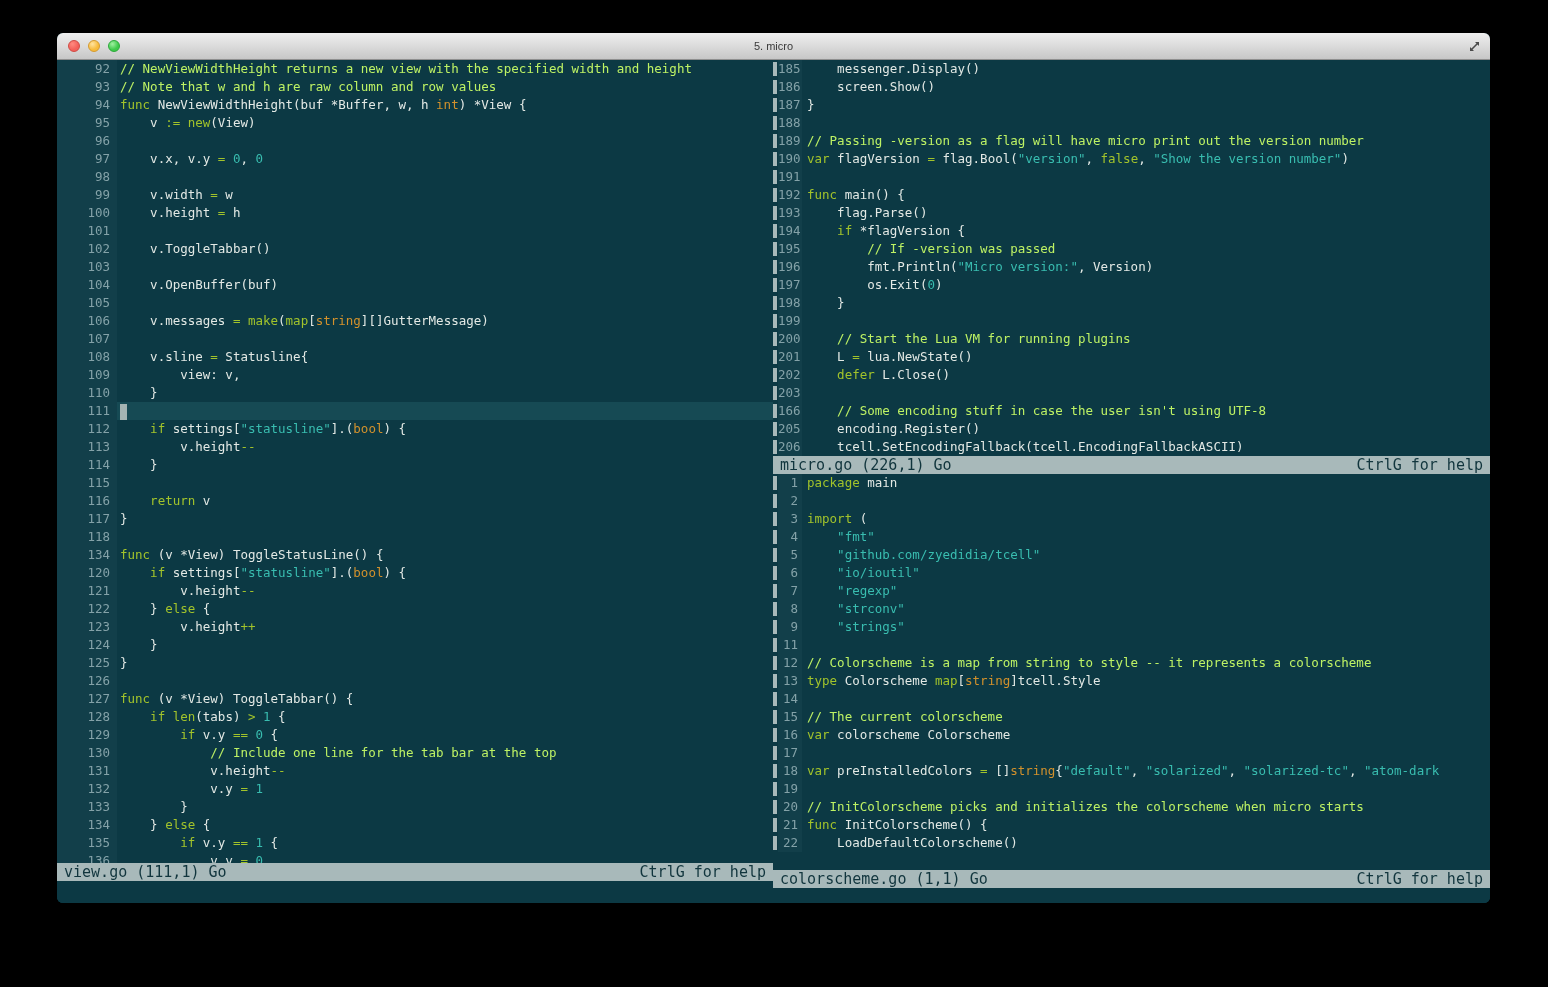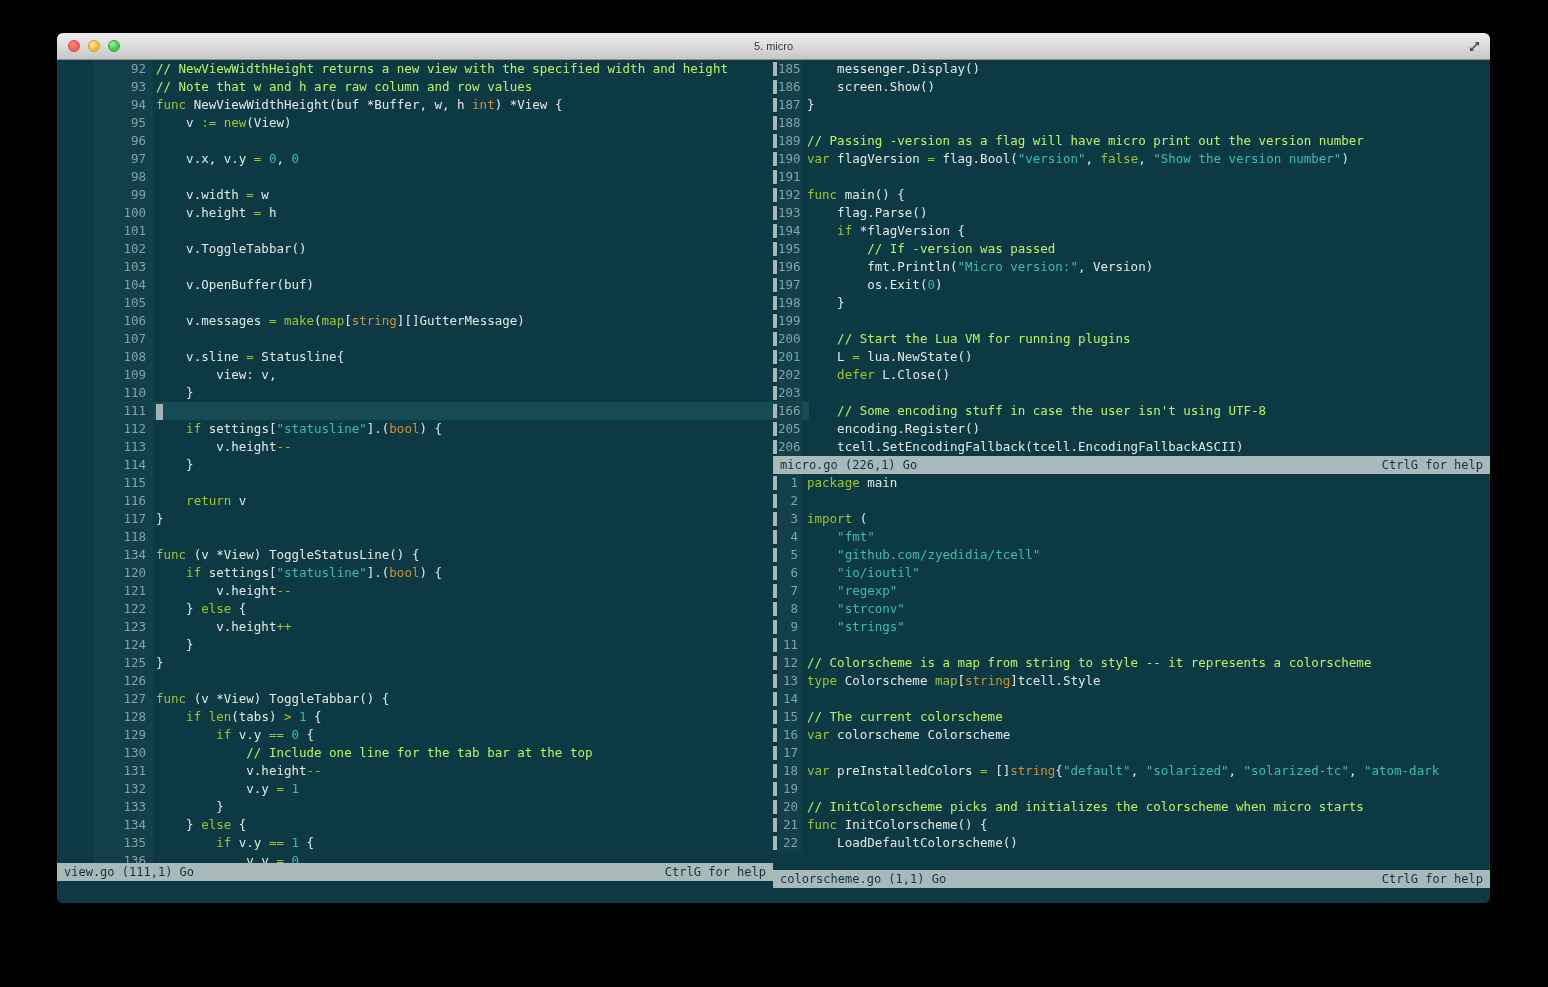--- a/index.html
+++ b/index.html
@@ -25,42 +25,42 @@
   .title{
     font-family:"Liberation Sans", sans-serif;font-size:11px;color:#3a3a3a;
   }
   .resize-icon{position:absolute;right:8px;top:6px;}
   
   .term{
     position:relative;height:843px;background:#0c3944;
     font-size:12.5px;line-height:18px;color:#e3e9e5;
   }
   .pane{position:absolute;overflow:hidden;}
-  .pane-left{left:0;top:0;width:716px;height:810px;margin-left:36px;}
+  .pane-left{left:0;top:0;width:716px;height:810px;}
   .pane-topright{left:716px;top:0;width:717px;height:396px;}
   .pane-bottomright{left:716px;top:414px;width:717px;height:396px;}
   .row{display:flex;height:18px;white-space:pre;}
   .gutter{flex:none;text-align:right;color:#84a2a8;background:#123f4a;}
   .pane-left .gutter{width:53px;padding-right:7px;}
   .pane-topright .gutter,.pane-bottomright .gutter{width:20px;padding-right:4px;}
   .div-col{flex:none;width:4px;background:#a8b9ba;margin:2px 1px 2px 0;}
   .code{flex:1;padding-left:3px;overflow:hidden;}
   .pane-topright .code,.pane-bottomright .code{padding-left:5px;}
   .row.current .code{background:#164a54;}
   .cursor{display:inline-block;width:7px;height:16px;background:#a4b4b3;vertical-align:middle;}
   .seg-p{color:#e3e9e5;}
   .seg-c{color:#bef264;}
   .seg-k{color:#a2c32b;}
   .seg-t{color:#d2912c;}
   .seg-s{color:#39bdb0;}
   
   .statusbar{
     position:absolute;height:18px;background:#a8b9ba;color:#11353d;
     display:flex;justify-content:space-between;box-sizing:border-box;
-    padding:0 7px;line-height:18px;font-size:12px;
+    padding:0 7px;line-height:18px;font-size:15px;
   }
   .sb-mid{left:716px;top:396px;width:717px;}
   .sb-left{left:0;top:803px;width:716px;align-items:center;}
   .sb-right{left:716px;top:810px;width:717px;gap:15px;}
   .cmdline{position:absolute;left:0;top:828px;width:1433px;height:15px;background:#0c3944;}
 </style>
 </head>
 <body>
 
 <div class="stage">

